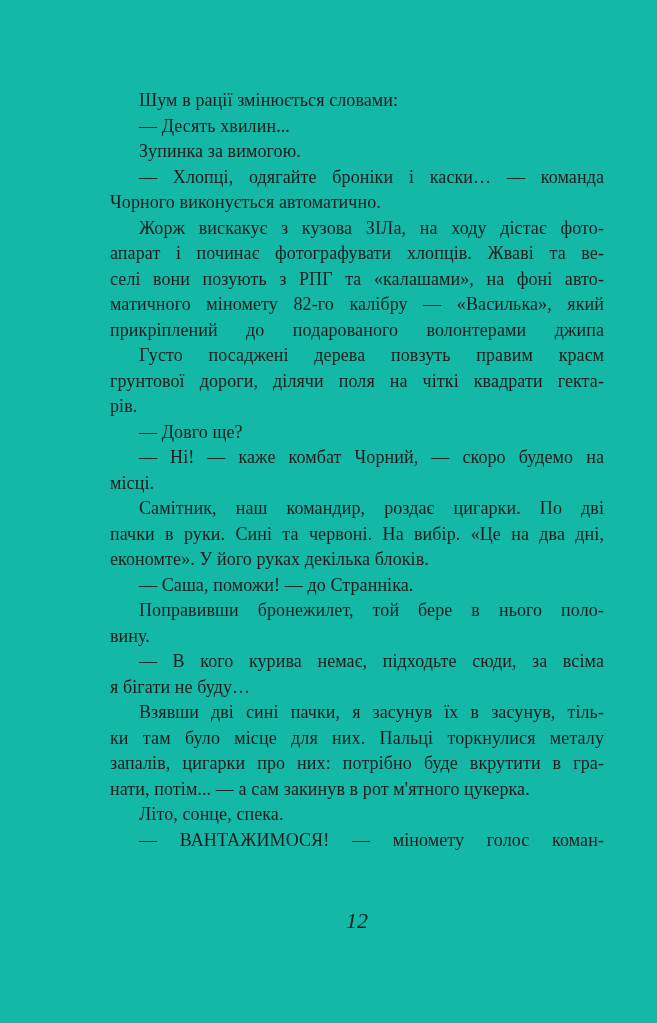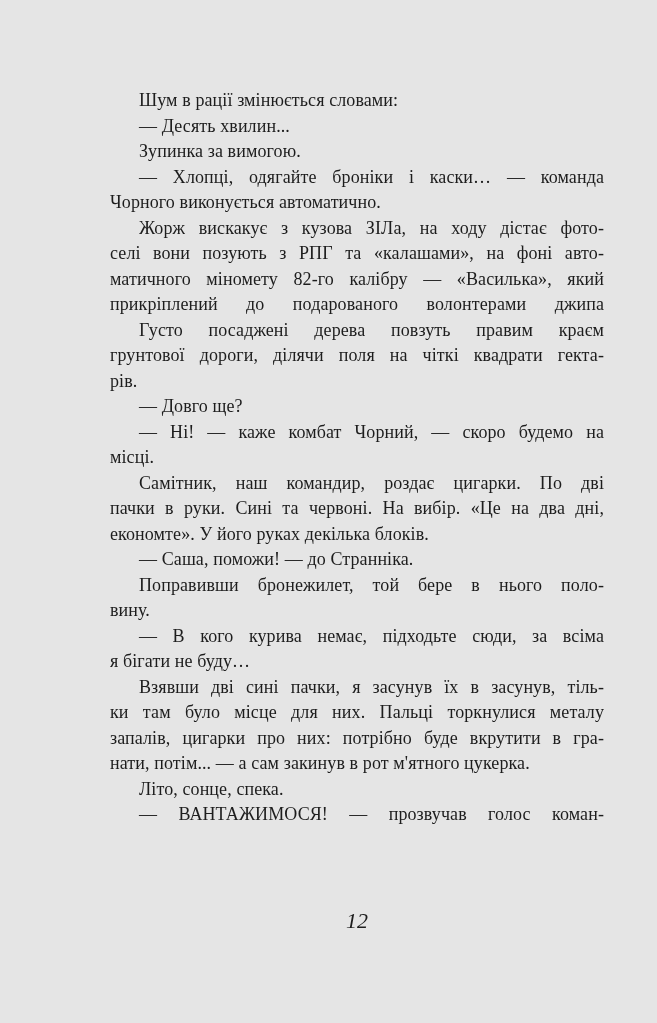--- a/index.html
+++ b/index.html
@@ -4,21 +4,21 @@
 <style>
   html, body {
     margin: 0;
     padding: 0;
     background: #ffffff;
   }
   .book-page {
     position: relative;
     width: 657px;
     height: 1023px;
-    background: #e5e5e5;
+    background: #14b8a6;
     font-family: "Liberation Serif", serif;
     color: #1d1d1d;
     overflow: hidden;
   }
   .text-block {
     position: absolute;
     left: 110px;
     top: 88px;
     width: 494px;
     font-size: 18px;
@@ -53,20 +53,21 @@
 <body>
 
 <div class="book-page">
   <div class="text-block">
       <div class="line ind"><span>Шум в рації змінюється словами:</span></div>
       <div class="line ind"><span>— Десять хвилин...</span></div>
       <div class="line ind"><span>Зупинка за вимогою.</span></div>
       <div class="line j ind"><span>— Хлопці, одягайте броніки і каски… — команда</span></div>
       <div class="line"><span>Чорного виконується автоматично.</span></div>
       <div class="line j ind"><span>Жорж вискакує з кузова ЗІЛа, на ходу дістає фото-</span></div>
+      <div class="line j"><span>апарат і починає фотографувати хлопців. Жваві та ве-</span></div>
       <div class="line j"><span>селі вони позують з РПГ та «калашами», на фоні авто-</span></div>
       <div class="line j"><span>матичного міномету 82-го калібру — «Василька», який</span></div>
       <div class="line j"><span>прикріплений до подарованого волонтерами джипа</span></div>
       <div class="line j ind"><span>Густо посаджені дерева повзуть правим краєм</span></div>
       <div class="line j"><span>грунтової дороги, ділячи поля на чіткі квадрати гекта-</span></div>
       <div class="line"><span>рів.</span></div>
       <div class="line ind"><span>— Довго ще?</span></div>
       <div class="line j ind"><span>— Ні! — каже комбат Чорний, — скоро будемо на</span></div>
       <div class="line"><span>місці.</span></div>
       <div class="line j ind"><span>Самітник, наш командир, роздає цигарки. По дві</span></div>
@@ -75,16 +76,16 @@
       <div class="line ind"><span>— Саша, поможи! — до Странніка.</span></div>
       <div class="line j ind"><span>Поправивши бронежилет, той бере в нього поло-</span></div>
       <div class="line"><span>вину.</span></div>
       <div class="line j ind"><span>— В кого курива немає, підходьте сюди, за всіма</span></div>
       <div class="line"><span>я бігати не буду…</span></div>
       <div class="line j ind"><span>Взявши дві сині пачки, я засунув їх в засунув, тіль-</span></div>
       <div class="line j"><span>ки там було місце для них. Пальці торкнулися металу</span></div>
       <div class="line j"><span>запалів, цигарки про них: </span><span class="it">потрібно буде вкрутити в гра-</span></div>
       <div class="line"><span class="it">нати, потім...</span><span> — а сам закинув в рот м'ятного цукерка.</span></div>
       <div class="line ind"><span>Літо, сонце, спека.</span></div>
-      <div class="line j ind"><span>— ВАНТАЖИМОСЯ! — прозвучав голос коман-</span></div>
+      <div class="line j ind"><span>— ВАНТАЖИМОСЯ! — міномету голос коман-</span></div>
     </div>
   <div class="page-number">12</div>
 </div>
 
 </body></html>

